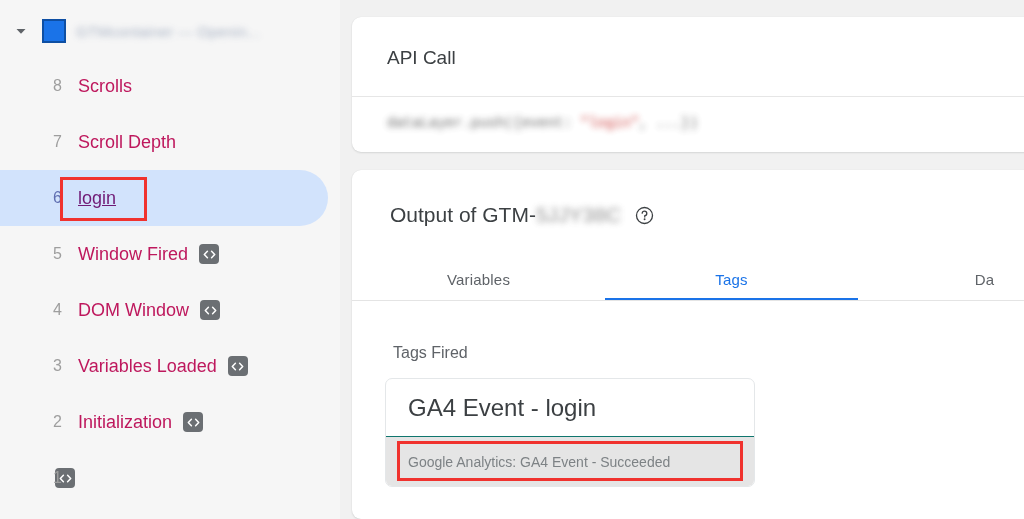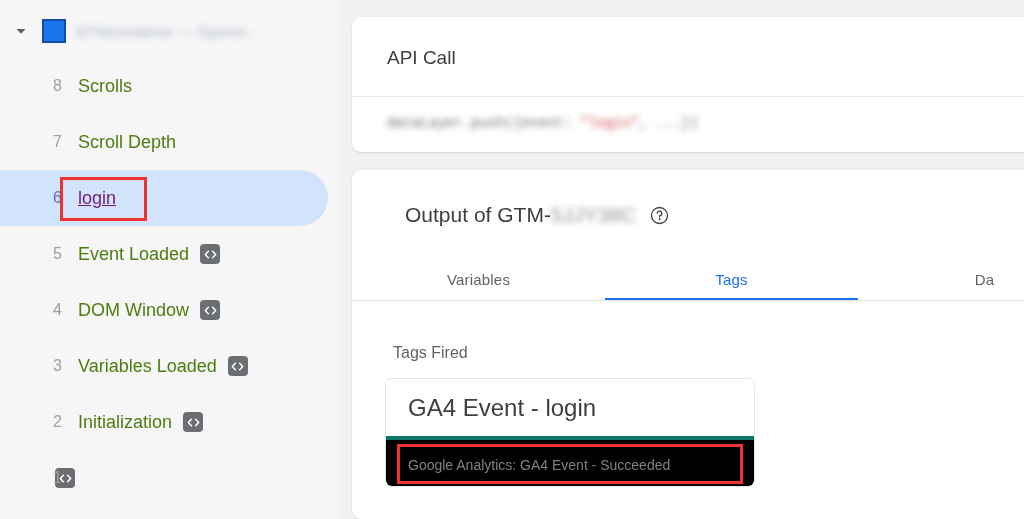--- a/index.html
+++ b/index.html
@@ -78,21 +78,21 @@
     left: 42px;
     width: 20px;
     text-align: right;
     font-size: 16px;
     color: #9e9e9e;
     font-weight: 400;
   }
   .event-row .label {
     margin-left: 34px;
     font-size: 18px;
-    color: #4d7c0f;
+    color: #be185d;
     font-weight: 400;
     white-space: nowrap;
   }
   .event-row.selected {
     background: #d2e3fc;
     border-top-right-radius: 28px;
     border-bottom-right-radius: 28px;
     width: 328px;
   }
   .event-row.selected .num { color: #5f6eb0; }
@@ -163,21 +163,21 @@
     filter: blur(3.1px);
     opacity: .85;
     user-select: none;
   }
   .api-code .str { color: #c5221f; }
 
   
   #card-output { top: 170px; height: 349px; }
   .output-title-row {
     position: absolute;
-    left: 53px; top: 33px;
+    left: 38px; top: 33px;
     display: flex;
     align-items: center;
     justify-content: center;
   }
   .output-title {
     font-size: 21px;
     color: #3c4043;
     font-weight: 400;
     white-space: nowrap;
   }
@@ -250,23 +250,23 @@
   .tag-card-name {
     height: 57px;
     display: flex;
     align-items: center;
     padding-left: 22px;
     font-size: 24px;
     color: #3c4043;
   }
   .tag-card-status-wrap {
     position: relative;
-    border-top: 4px solid #0f766e;
+    border-top: 1px solid #0f766e;
     height: 50px;
-    background: #000000;
+    background: #e5e5e5;
   }
   .tag-card-status {
     position: absolute;
     left: 22px; top: 0;
     height: 50px;
     display: flex;
     align-items: center;
     font-size: 14px;
     color: #7d8285;
     white-space: nowrap;
@@ -309,21 +309,21 @@
       </div>
 
       <div class="event-row selected">
         <span class="num">6</span>
         <span class="hl-box"></span>
         <span class="label">login</span>
       </div>
 
       <div class="event-row">
         <span class="num">5</span>
-        <span class="label">Event Loaded</span>
+        <span class="label">Window Fired</span>
         <span class="code-icon">
           <svg width="13" height="9" viewBox="0 0 13 9">
               <path d="M4.4 1.3 L1.3 4.5 L4.4 7.7" stroke="#ffffff" stroke-width="1.5" fill="none" stroke-linecap="round" stroke-linejoin="round"></path>
               <path d="M8.6 1.3 L11.7 4.5 L8.6 7.7" stroke="#ffffff" stroke-width="1.5" fill="none" stroke-linecap="round" stroke-linejoin="round"></path>
             </svg>
         </span>
       </div>
 
       <div class="event-row">
         <span class="num">4</span>

